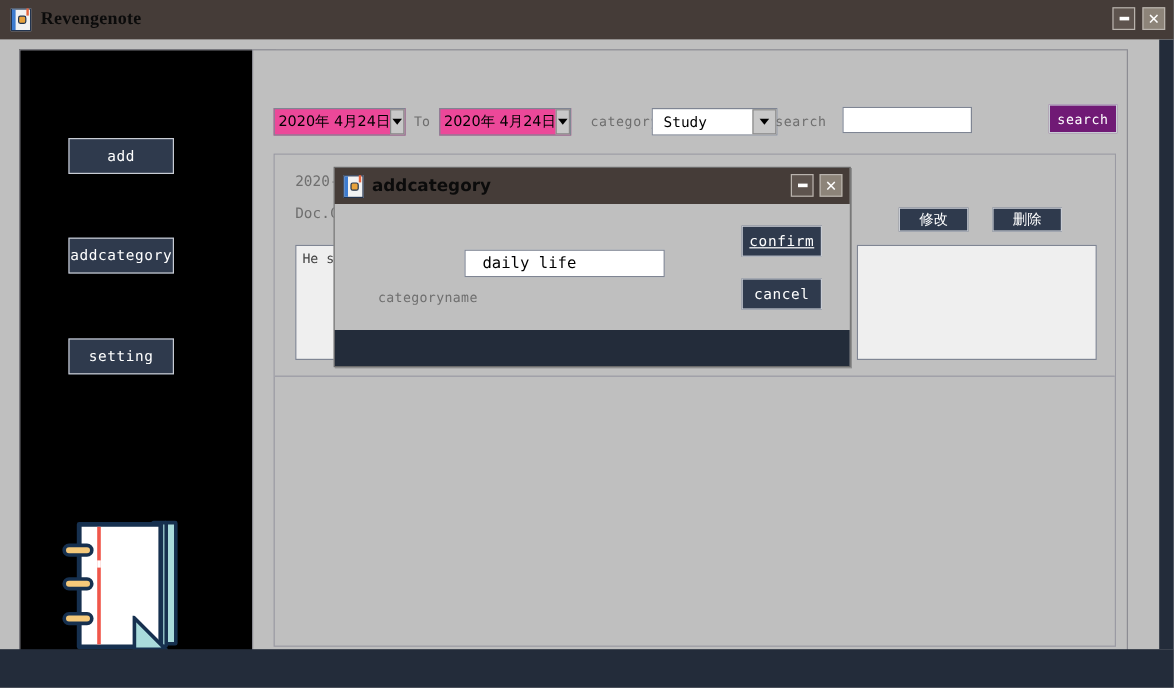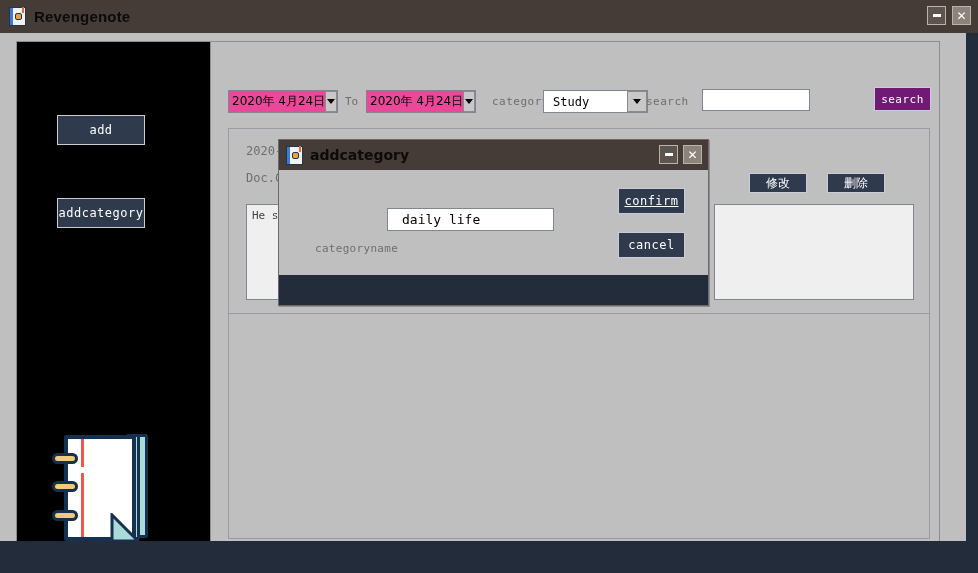--- a/index.html
+++ b/index.html
@@ -56,21 +56,21 @@
     background: #e8a23c;
     border: 1px solid #22344f;
     border-radius: 2px;
     box-sizing: border-box;
   }
   .titlebar-text {
     color: #0b0b0b;
     font-size: 15px;
     font-weight: bold;
     letter-spacing: 0.2px;
-    font-family: Liberation Sans, sans-serif;
+    font-family: Liberation Serif, serif;
   }
   .titlebar-buttons {
     position: absolute; right: 7px; top: 6px;
     display: flex; gap: 6px;
   }
   .winbtn {
     width: 19px; height: 19px;
     border: 1px solid #b9b3ad;
     background: #5e544e;
     box-sizing: border-box;
@@ -441,20 +441,21 @@
         </div>
       <div class="winbtn close">✕</div>
     </div>
   </div>
 
   <div class="client">
 
     <div class="left-panel">
       <div class="side-btn b1">add</div>
       <div class="side-btn b2">addcategory</div>
+      <div class="side-btn b3">setting</div>
 
       <div class="notebook">
         <div class="nb-page3"></div>
         <div class="nb-page2"></div>
         <div class="nb-cover"></div>
         <div class="nb-redline"></div>
         <div class="nb-redline-gap"></div>
         <div class="nb-fold-diag">
           <svg width="30" height="30" viewBox="0 0 30 30">
             <polygon points="2,28 2,2 28,28" fill="#a9dbdb" stroke="#16304f" stroke-width="3"></polygon>

